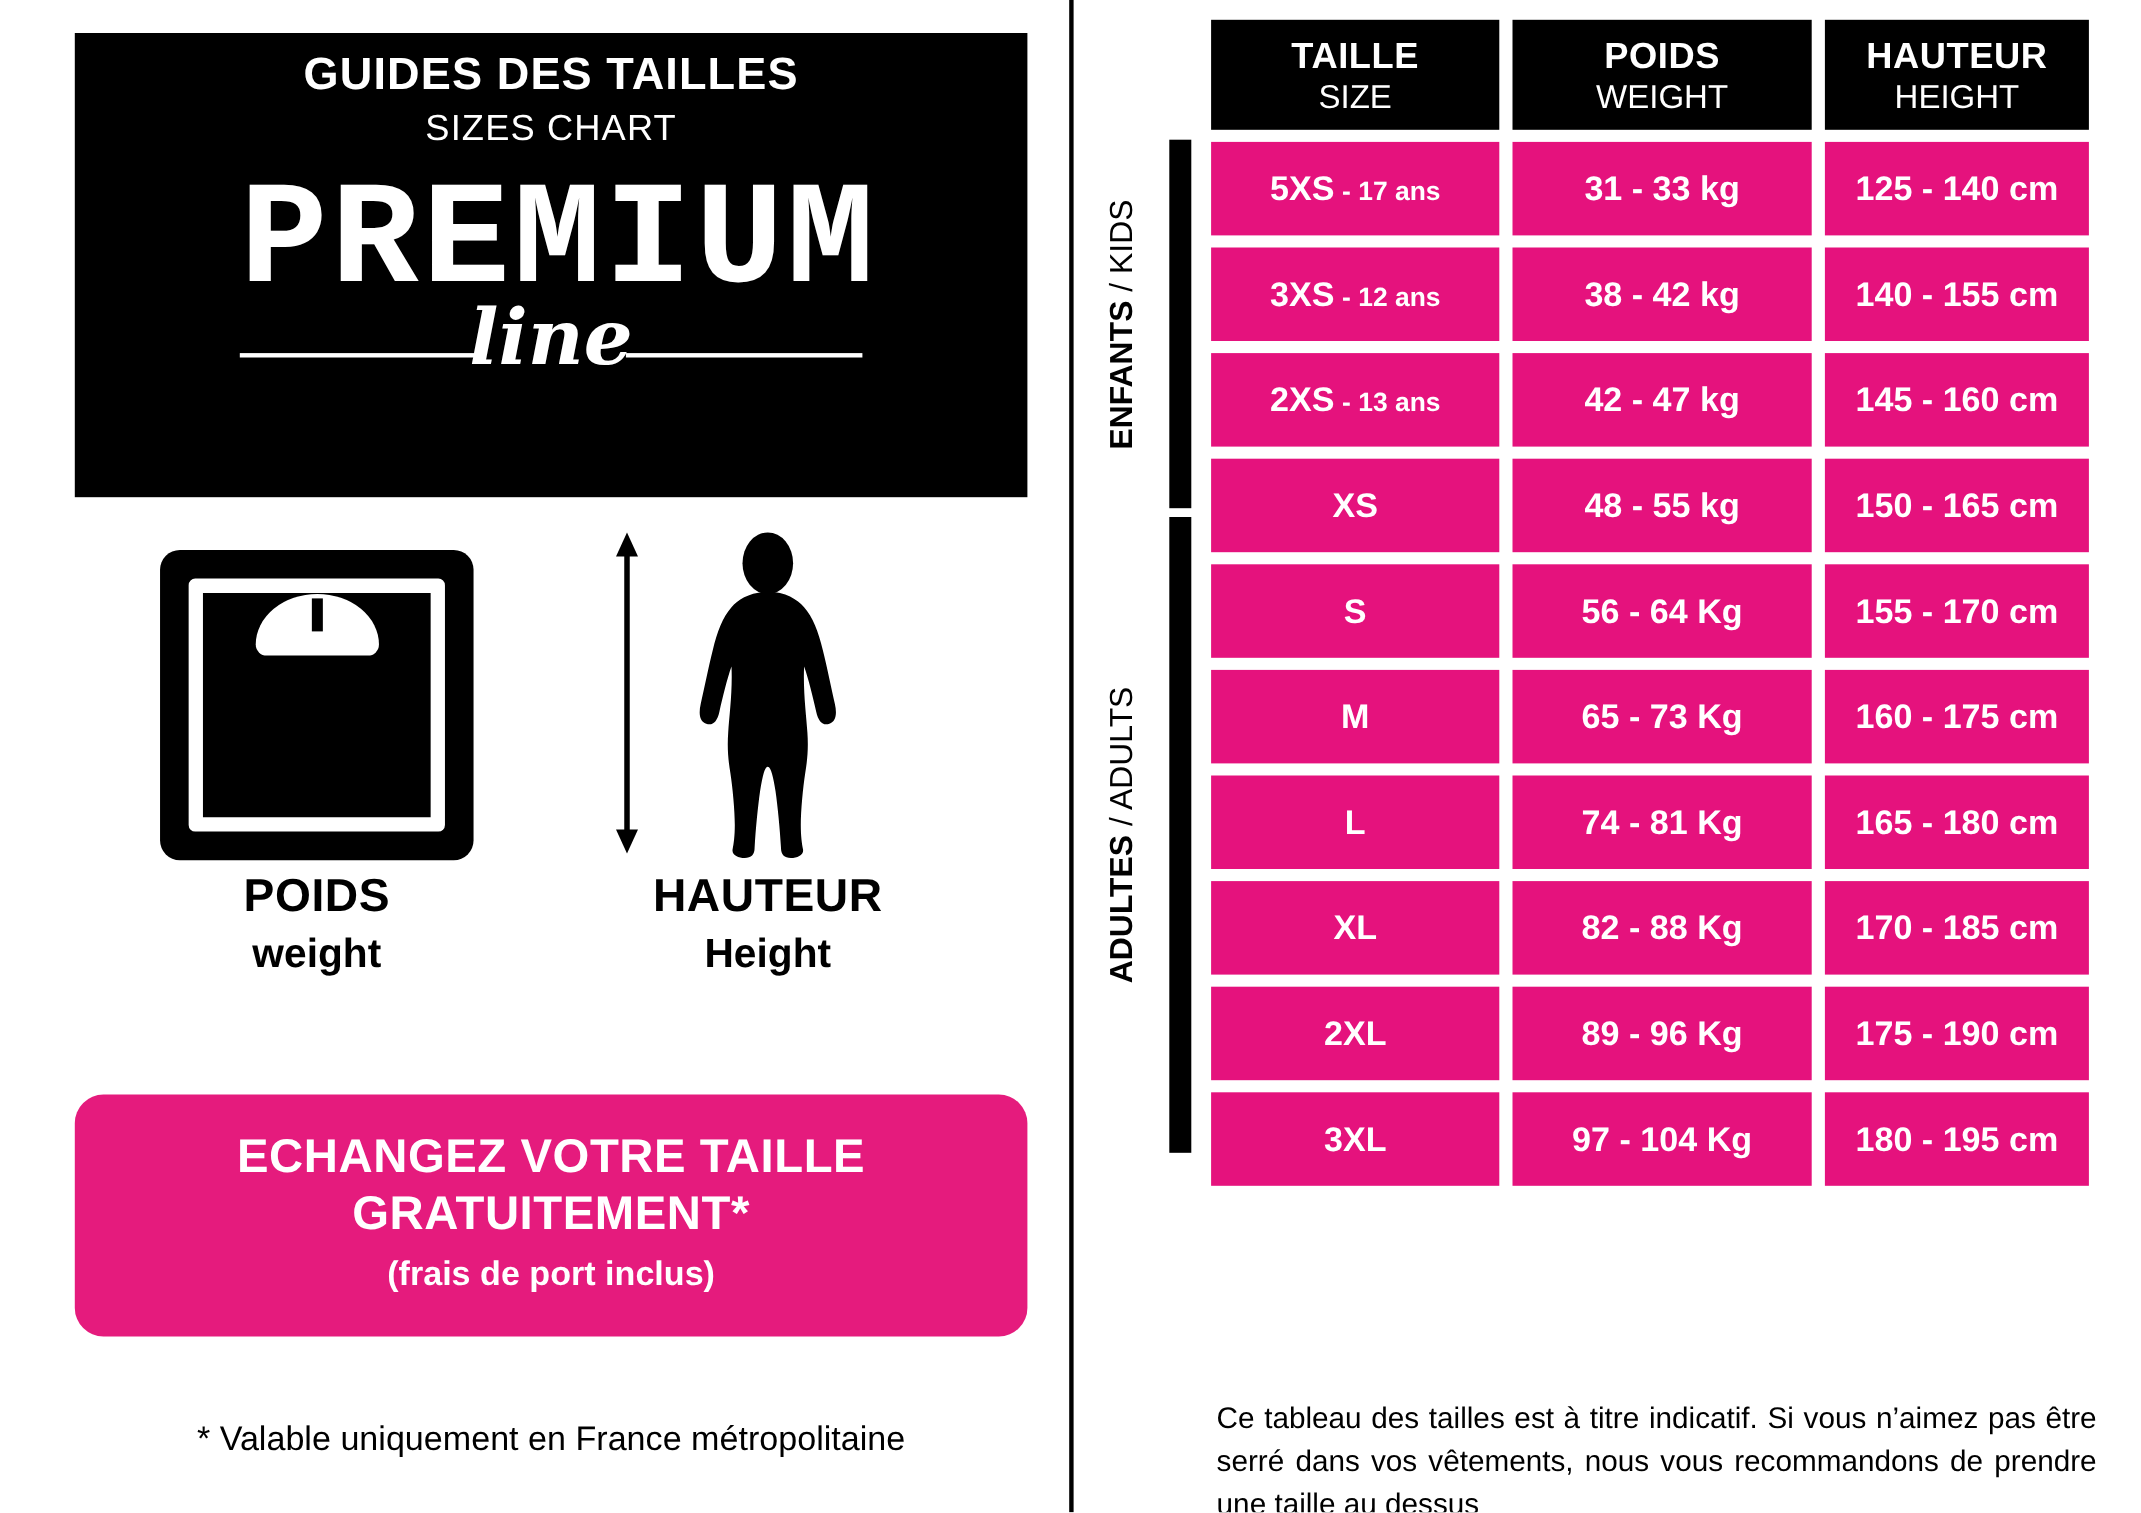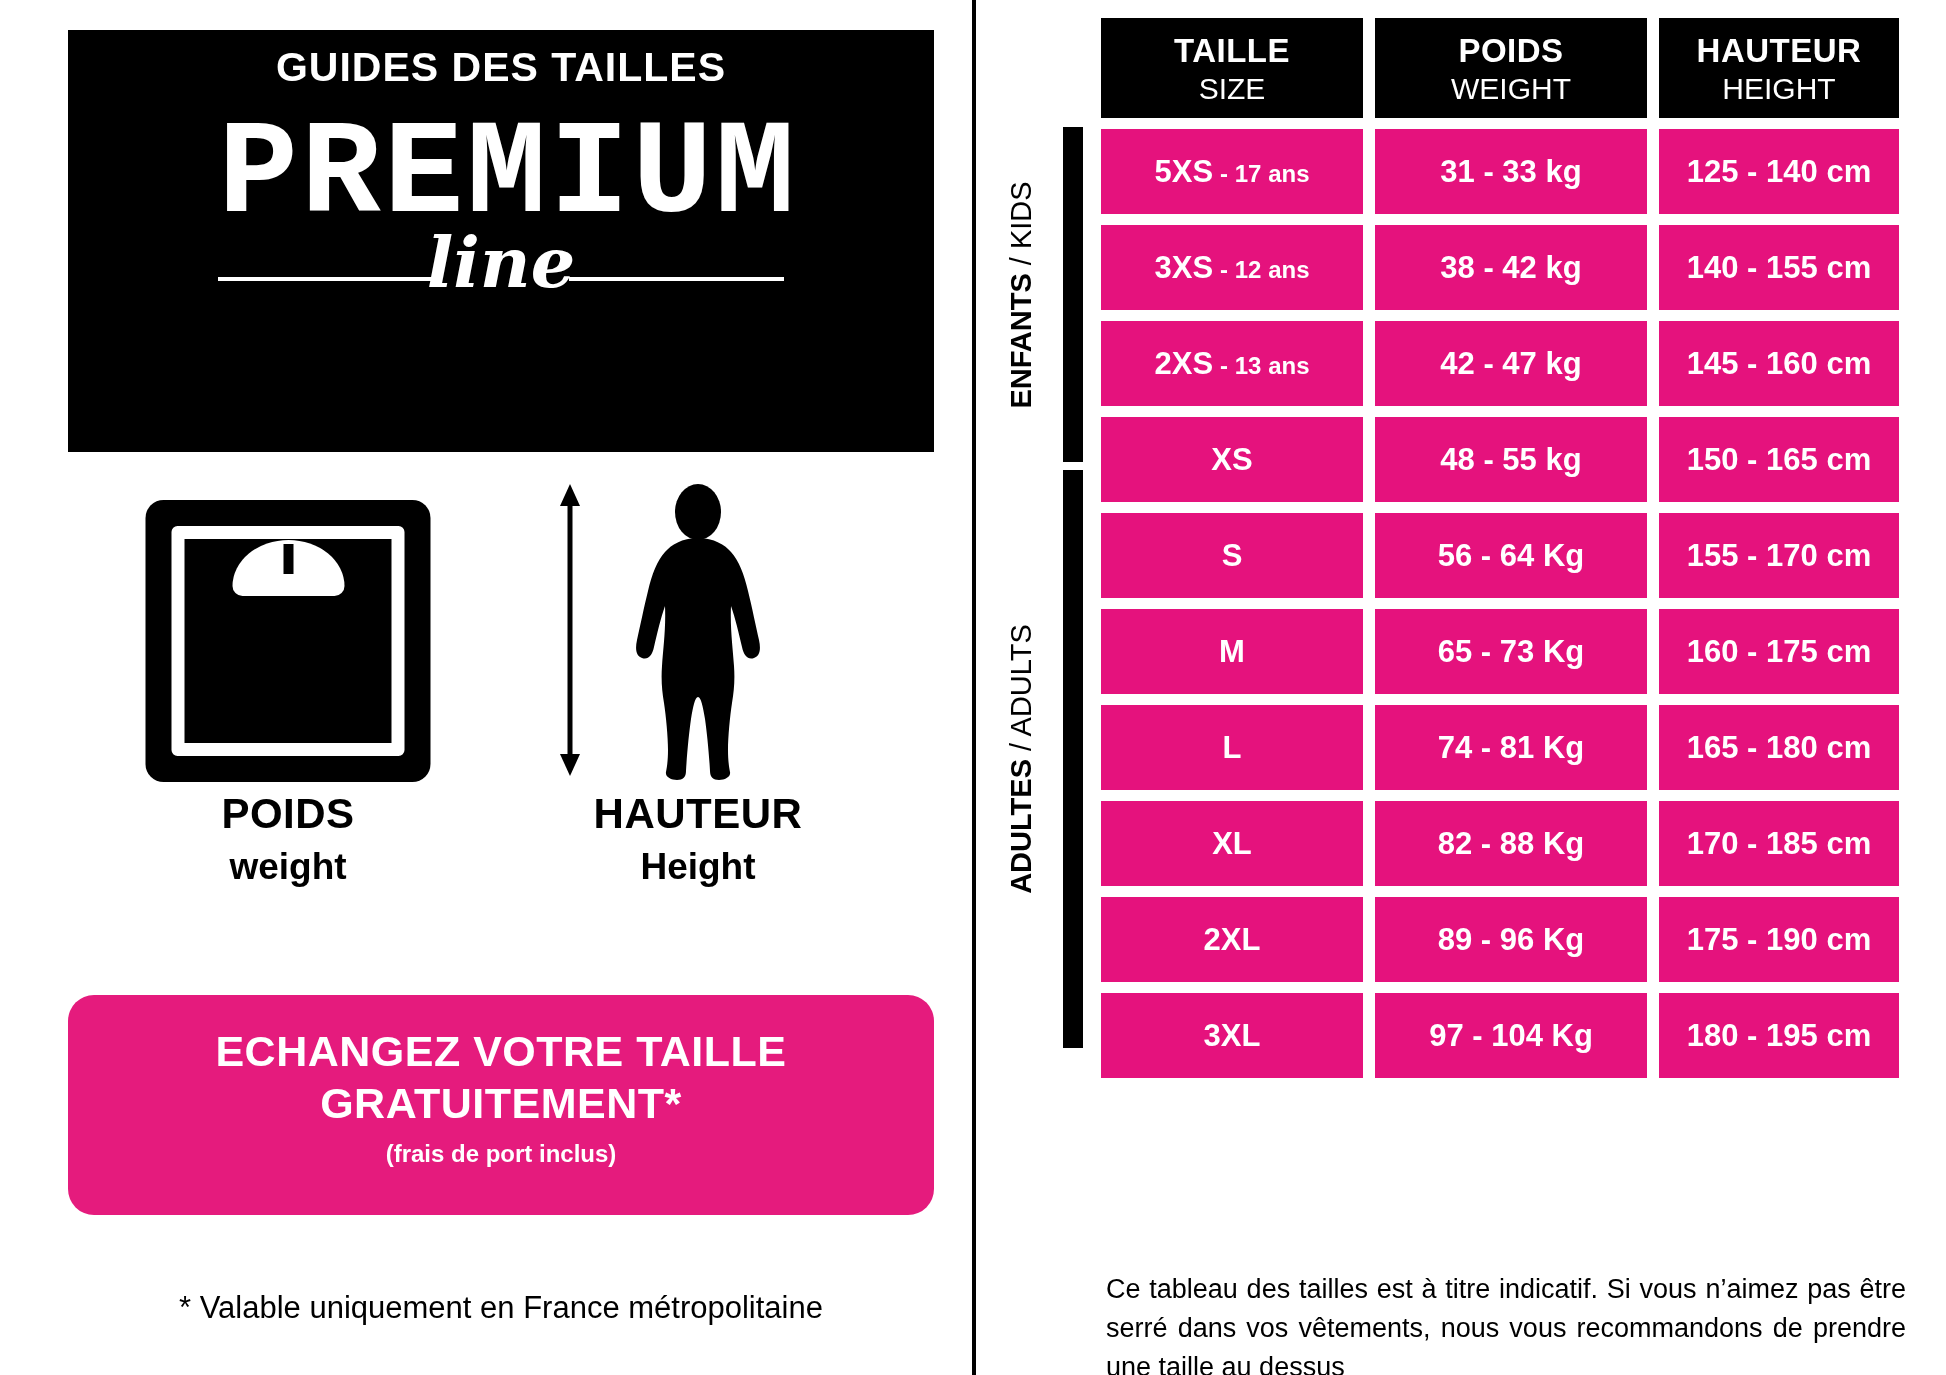--- a/index.html
+++ b/index.html
@@ -167,21 +167,21 @@
     padding-top: 30px;
   }
   #promo-line1, #promo-line2 {
     font-size: 43px;
     font-weight: bold;
     letter-spacing: 0.5px;
     line-height: 1.22;
   }
   #promo-note {
     margin-top: 10px;
-    font-size: 24px;
+    font-size: 31px;
     font-weight: bold;
   }
 
   #footnote-left {
     position: absolute;
     left: 68px; top: 1290px;
     width: 866px;
     text-align: center;
     font-size: 31px;
     color: #000000;
@@ -289,20 +289,21 @@
 </style>
 </head>
 <body>
 
 <div id="page">
 
   <div id="left-panel">
 
     <div id="logo-block">
       <div id="logo-title">GUIDES DES TAILLES</div>
+      <div id="logo-subtitle">SIZES CHART</div>
       <div id="logo-word-wrap">
         <div id="logo-word">PREMIUM</div>
         <div id="logo-rule-left"></div>
         <div id="logo-rule-right"></div>
         <div id="logo-script">line</div>
       </div>
     </div>
 
     <div id="icons-row">
 

